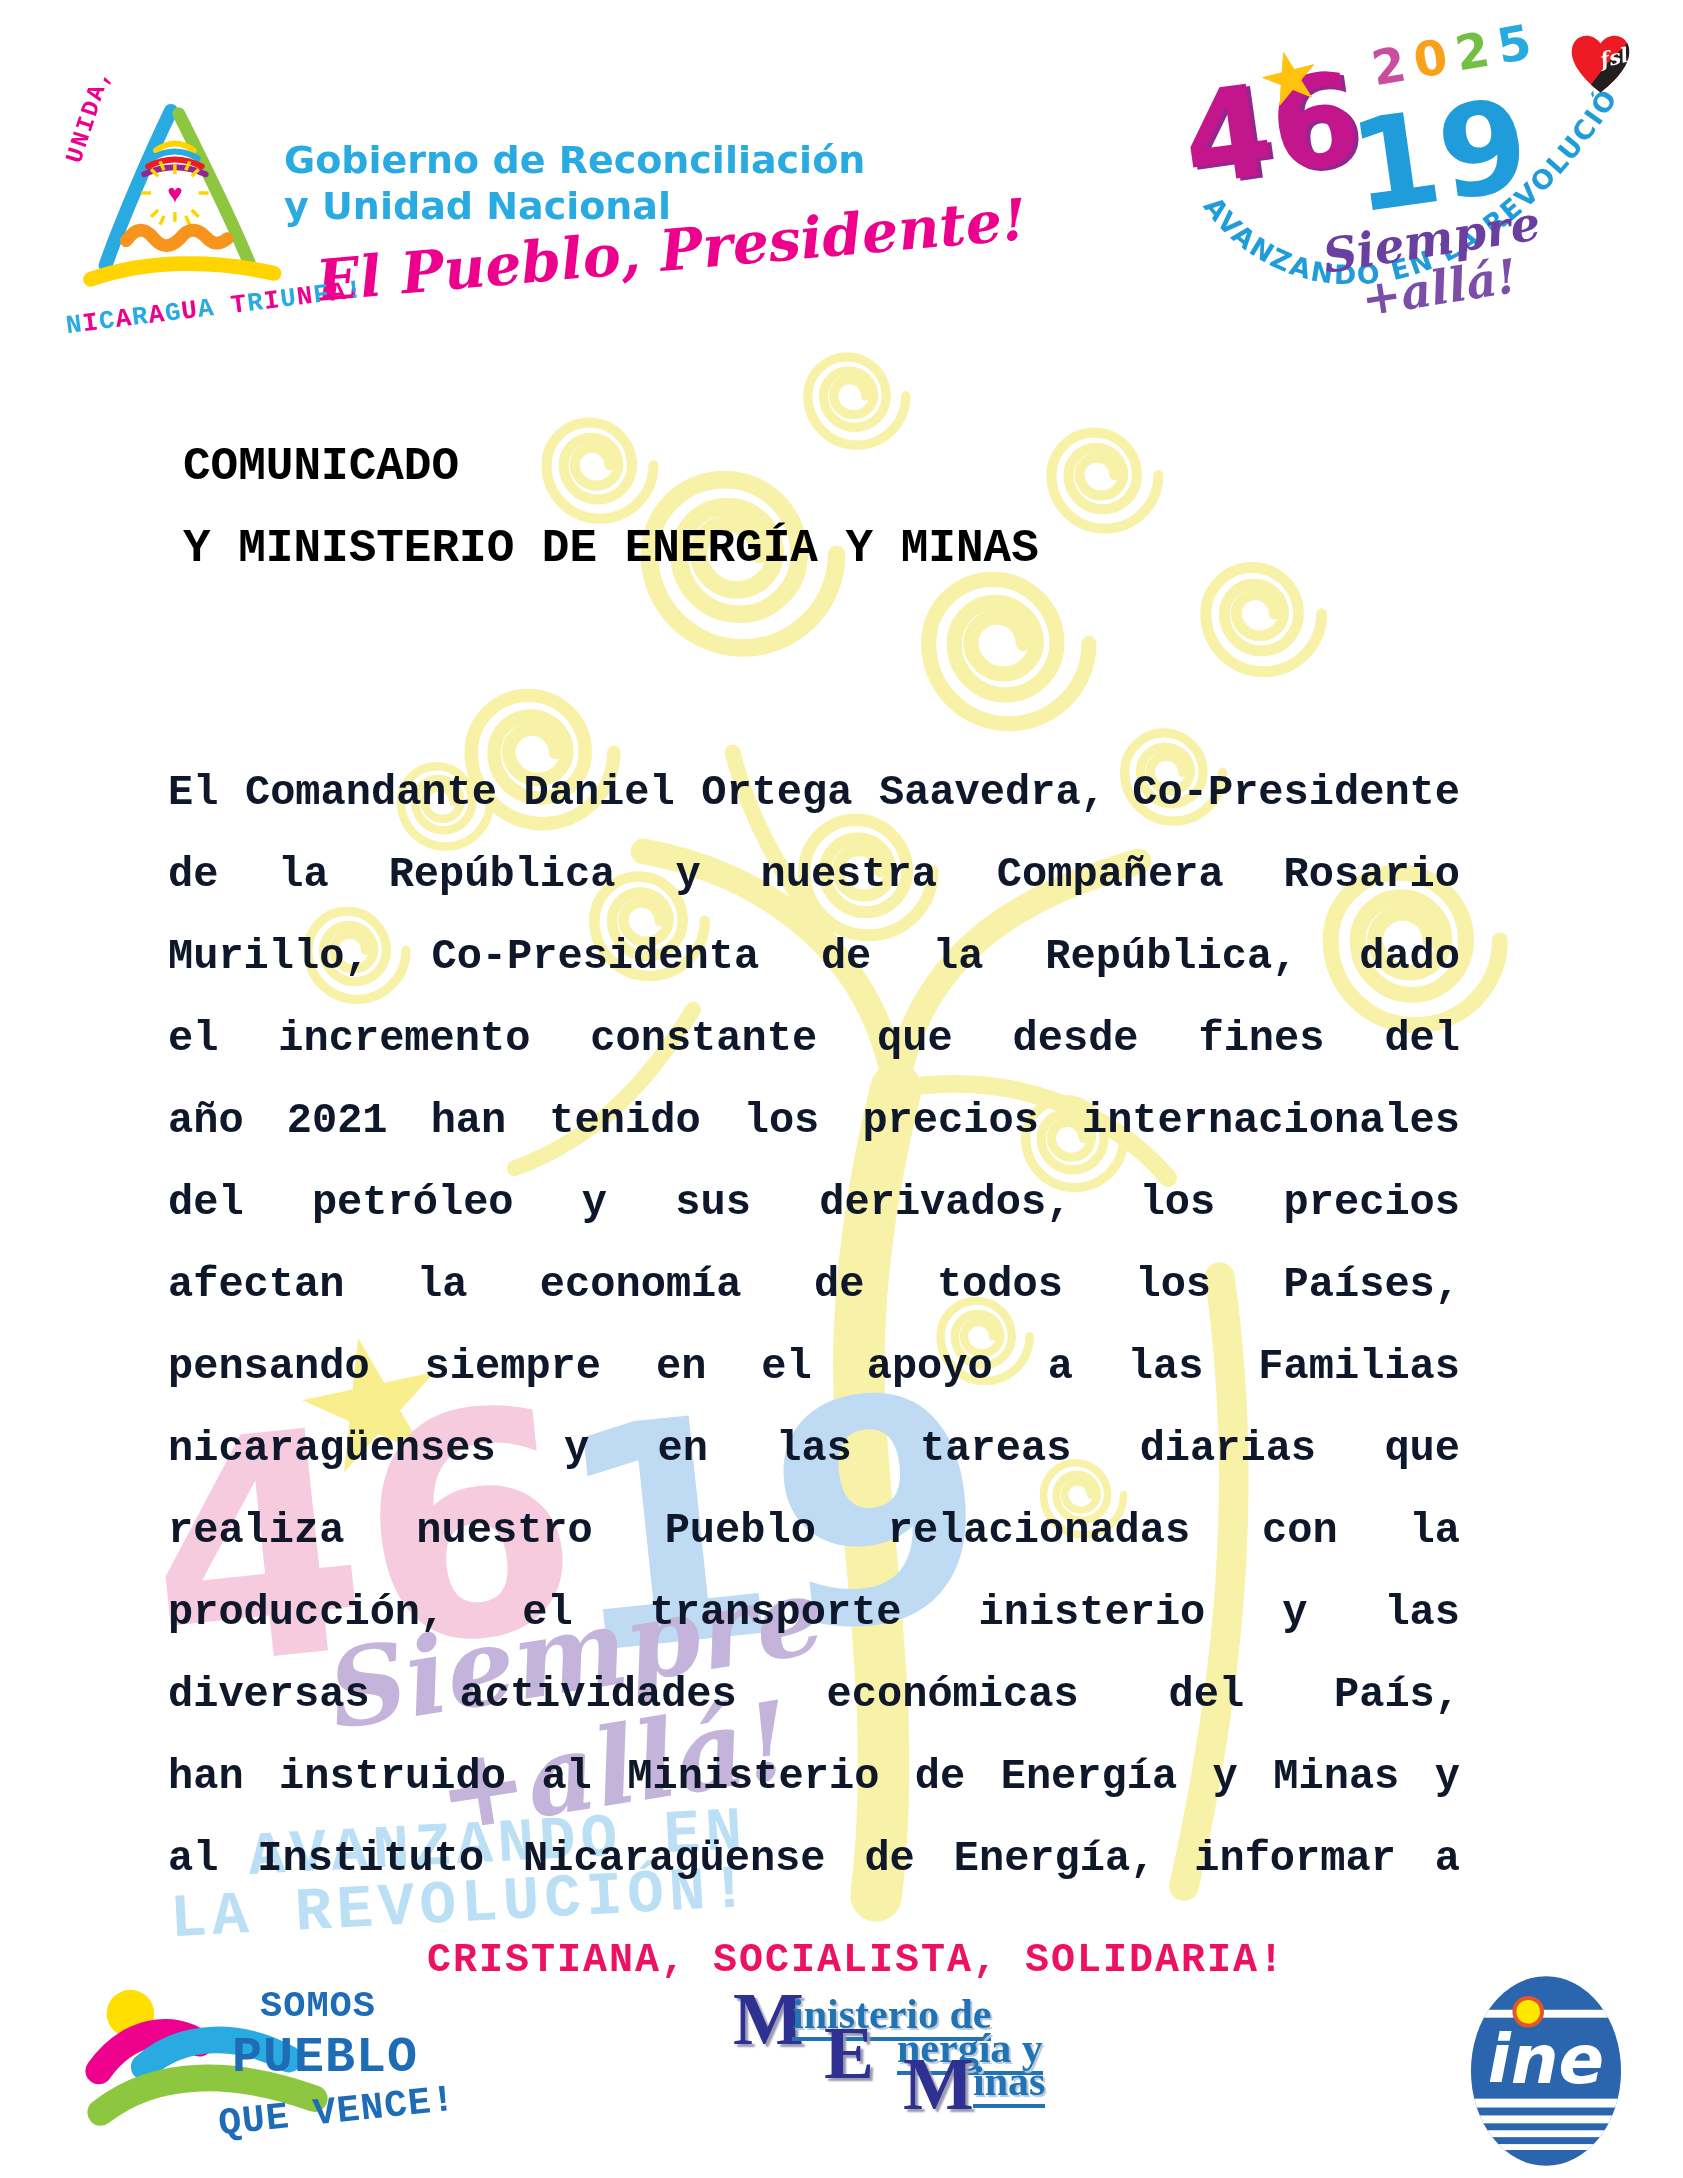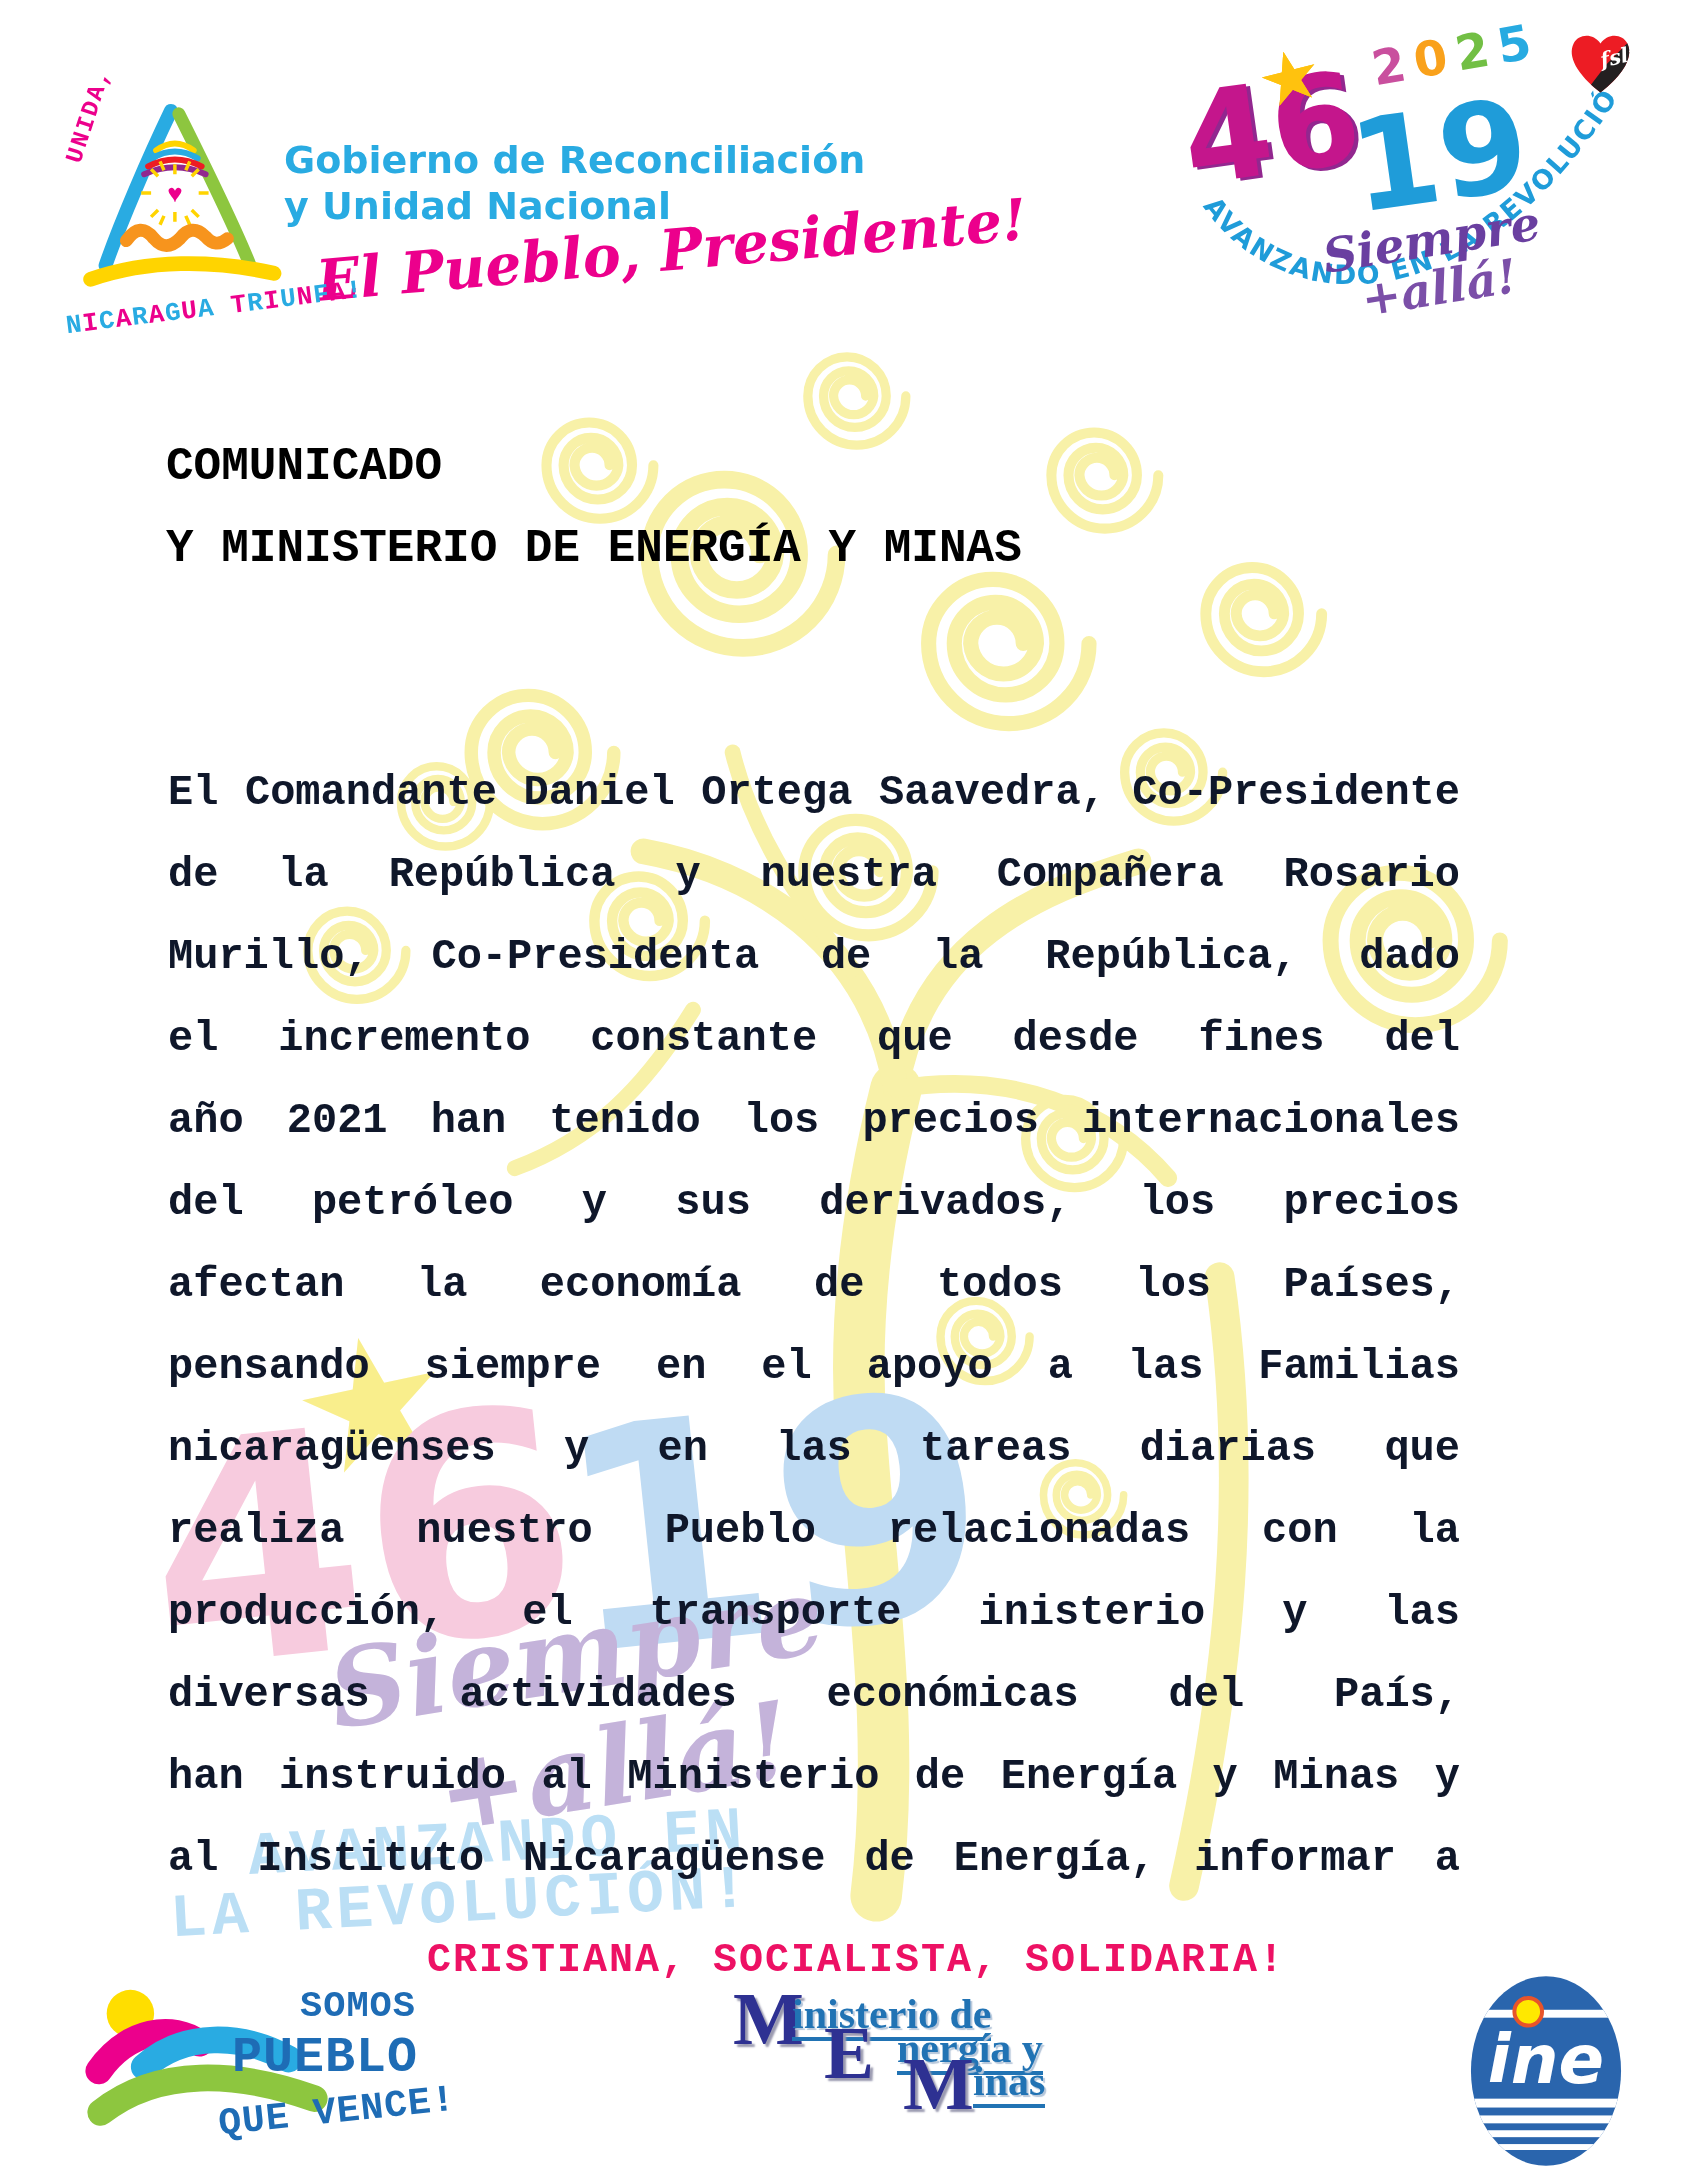--- a/index.html
+++ b/index.html
@@ -46,32 +46,32 @@
   #n19{position:absolute;left:178px;top:75px;font-family:"DejaVu Sans",sans-serif;font-weight:bold;
     font-size:127px;line-height:1;color:#1F9CD9;transform:rotate(-8deg);}
   .siempre-line{position:absolute;font-family:"DejaVu Serif",serif;font-style:italic;font-weight:bold;
     color:#6A3FA0;font-size:47px;line-height:1;white-space:nowrap;}
   #siempre1{left:149px;top:198px;transform:rotate(-9deg);}
   #siempre2{left:188px;top:246px;transform:rotate(-9deg);color:#7B4FA8;}
   #arc-svg{position:absolute;left:0;top:0;}
   #heart-svg{position:absolute;left:388px;top:8px;}
 
   
-  #headings{position:absolute;left:166px;top:426px;width:1297px;z-index:5;
+  #headings{position:absolute;left:183px;top:426px;width:1297px;z-index:5;
     font-weight:bold;font-size:46px;line-height:82px;color:#000;white-space:nowrap;}
   #bodytext{position:absolute;left:168px;top:752px;width:1292px;z-index:5;
     font-weight:bold;font-size:42px;line-height:82px;color:#0f172a;}
   .bline{text-align:justify;text-align-last:justify;width:100%;}
 
   
   #motto{position:absolute;left:168px;top:1938px;width:1376px;z-index:5;text-align:center;
     font-weight:bold;font-size:40px;color:#ED1164;letter-spacing:2px;}
   #somos-logo{position:absolute;left:79px;top:1972px;z-index:4;}
   #somos-text{position:absolute;left:218px;top:1988px;z-index:5;color:#1E6CB5;font-weight:bold;line-height:1;}
-  #somos-l1{font-size:37px;margin-left:42px;letter-spacing:1px;text-align:center;}
+  #somos-l1{font-size:37px;margin-left:42px;letter-spacing:1px;}
   #somos-l2{font-size:50px;margin-top:8px;margin-left:14px;letter-spacing:1px;}
   #somos-l3{font-size:38px;margin-top:10px;transform:rotate(-6deg);letter-spacing:1px;}
   #mem-logo{position:absolute;left:733px;top:1985px;width:356px;height:139px;z-index:4;
     font-family:"Liberation Serif",serif;font-weight:bold;}
   .mem-big{position:absolute;font-size:75px;line-height:1;color:#2E3192;text-shadow:3px 3px 2px #9a9ab0;}
   .mem-word{position:absolute;font-size:42px;line-height:1;color:#2173B4;border-bottom:4px solid #2173B4;
     padding-bottom:2px;text-shadow:2px 2px 1px #b5c6da;white-space:nowrap;}
   #ine-logo{position:absolute;left:1467px;top:1972px;z-index:4;}
 </style>
 </head>

